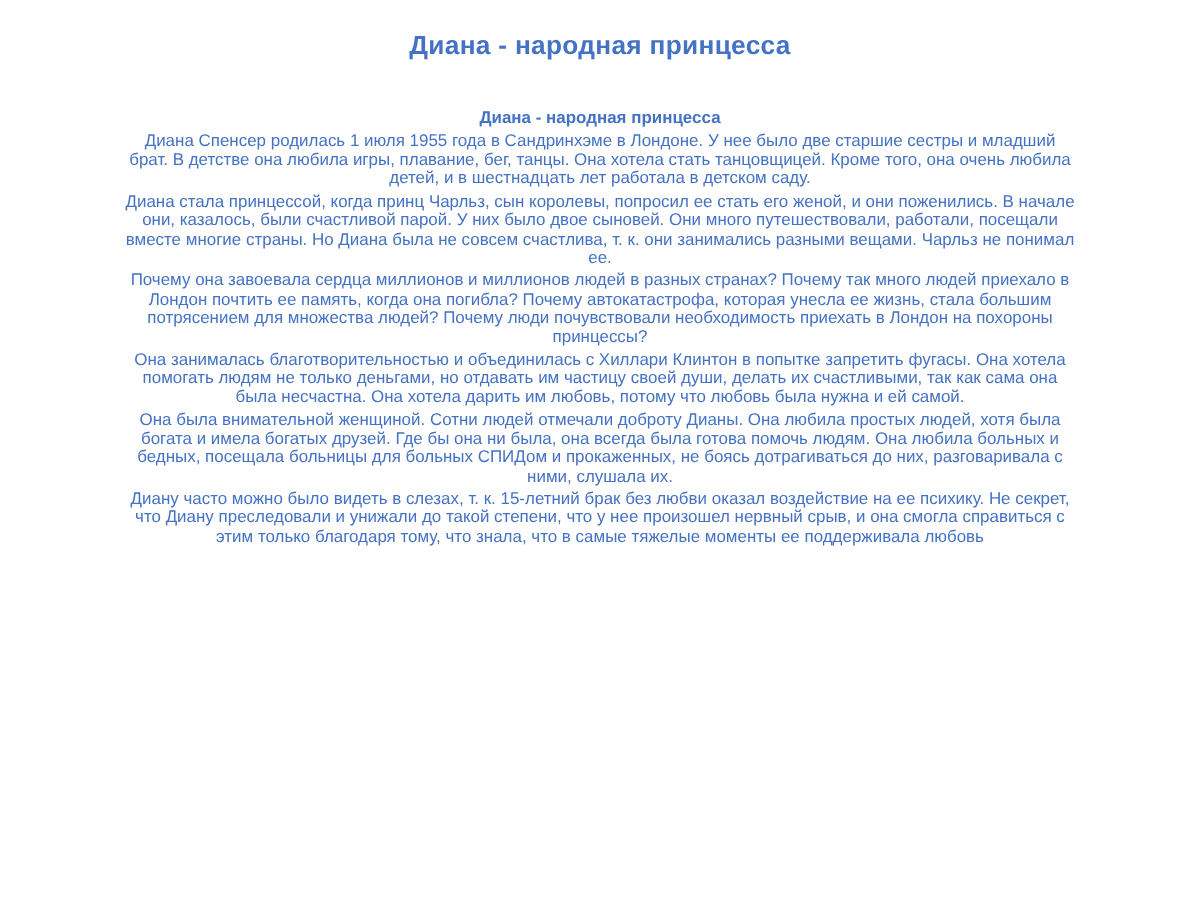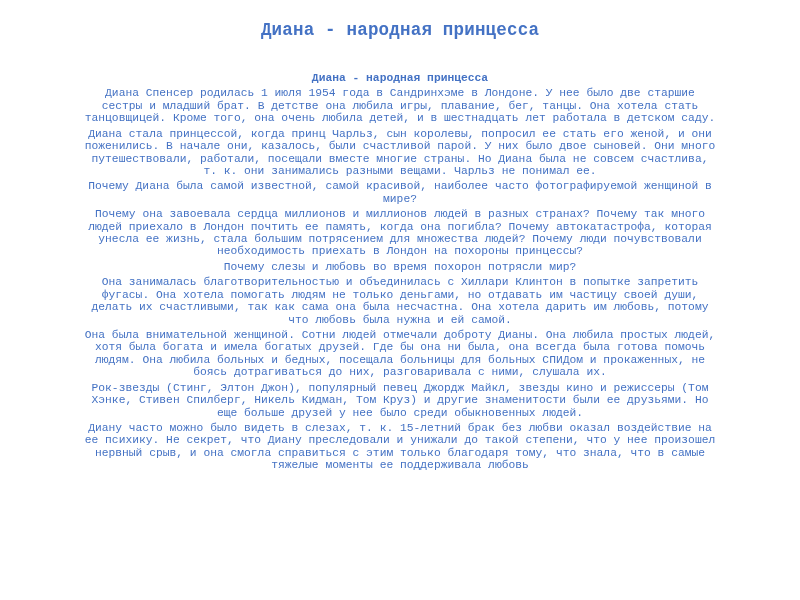--- a/index.html
+++ b/index.html
@@ -11,21 +11,21 @@
     padding: 0;
     background: #888;
   }
   .slide {
     position: relative;
     width: 800px;
     height: 600px;
     margin: 0 auto;
     background: var(--bg-color);
     overflow: hidden;
-    font-family: Liberation Mono, monospace;
+    font-family: Liberation Sans, sans-serif;
     color: var(--text-color);
   }
   .slide-title {
     margin: 0;
     padding-top: 20px;
     text-align: center;
     font-size: 17.5px;
     font-weight: bold;
     letter-spacing: 0.2px;
   }
@@ -43,23 +43,20 @@
     font-weight: bold;
   }
 </style>
 </head>
 <body>
 
 <div class="slide">
   <h1 class="slide-title">Диана - народная принцесса</h1>
   <div class="content">
     <p class="body-heading">Диана - народная принцесса</p>
-    <p>Диана Спенсер родилась 1 июля 1954 года в Сандринхэме в Лондоне. У нее было две старшие сестры и младший брат. В детстве она любила игры, плавание, бег, танцы. Она хотела стать танцовщицей. Кроме того, она очень любила детей, и в шестнадцать лет работала в детском саду.</p>
+    <p>Диана Спенсер родилась 1 июля 1955 года в Сандринхэме в Лондоне. У нее было две старшие сестры и младший брат. В детстве она любила игры, плавание, бег, танцы. Она хотела стать танцовщицей. Кроме того, она очень любила детей, и в шестнадцать лет работала в детском саду.</p>
     <p>Диана стала принцессой, когда принц Чарльз, сын королевы, попросил ее стать его женой, и они поженились. В начале они, казалось, были счастливой парой. У них было двое сыновей. Они много путешествовали, работали, посещали вместе многие страны. Но Диана была не совсем счастлива, т. к. они занимались разными вещами. Чарльз не понимал ее.</p>
-    <p>Почему Диана была самой известной, самой красивой, наиболее часто фотографируемой женщиной в мире?</p>
     <p>Почему она завоевала сердца миллионов и миллионов людей в разных странах? Почему так много людей приехало в Лондон почтить ее память, когда она погибла? Почему автокатастрофа, которая унесла ее жизнь, стала большим потрясением для множества людей? Почему люди почувствовали необходимость приехать в Лондон на похороны принцессы?</p>
-    <p>Почему слезы и любовь во время похорон потрясли мир?</p>
     <p>Она занималась благотворительностью и объединилась с Хиллари Клинтон в попытке запретить фугасы. Она хотела помогать людям не только деньгами, но отдавать им частицу своей души, делать их счастливыми, так как сама она была несчастна. Она хотела дарить им любовь, потому что любовь была нужна и ей самой.</p>
     <p>Она была внимательной женщиной. Сотни людей отмечали доброту Дианы. Она любила простых людей, хотя была богата и имела богатых друзей. Где бы она ни была, она всегда была готова помочь людям. Она любила больных и бедных, посещала больницы для больных СПИДом и прокаженных, не боясь дотрагиваться до них, разговаривала с ними, слушала их.</p>
-    <p>Рок-звезды (Стинг, Элтон Джон), популярный певец Джордж Майкл, звезды кино и режиссеры (Том Хэнке, Стивен Спилберг, Никель Кидман, Том Круз) и другие знаменитости были ее друзьями. Но еще больше друзей у нее было среди обыкновенных людей.</p>
     <p>Диану часто можно было видеть в слезах, т. к. 15-летний брак без любви оказал воздействие на ее психику. Не секрет, что Диану преследовали и унижали до такой степени, что у нее произошел нервный срыв, и она смогла справиться с этим только благодаря тому, что знала, что в самые тяжелые моменты ее поддерживала любовь</p>
   </div>
 </div>
 
 </body></html>

